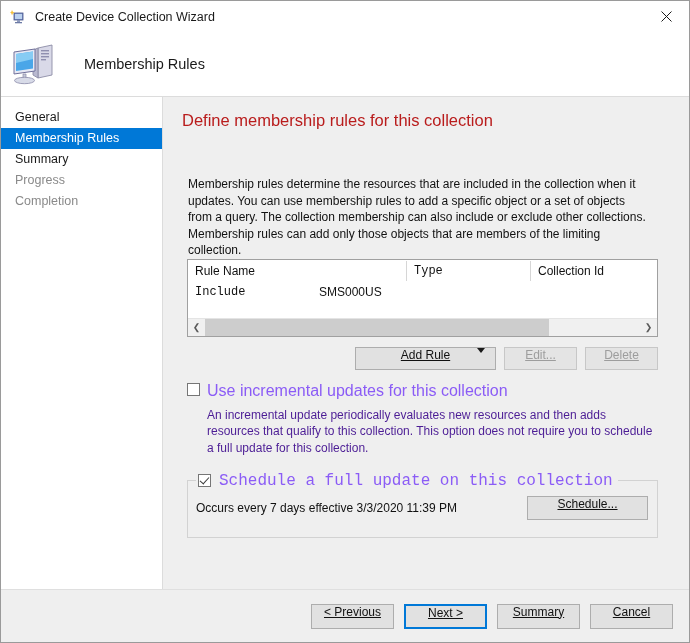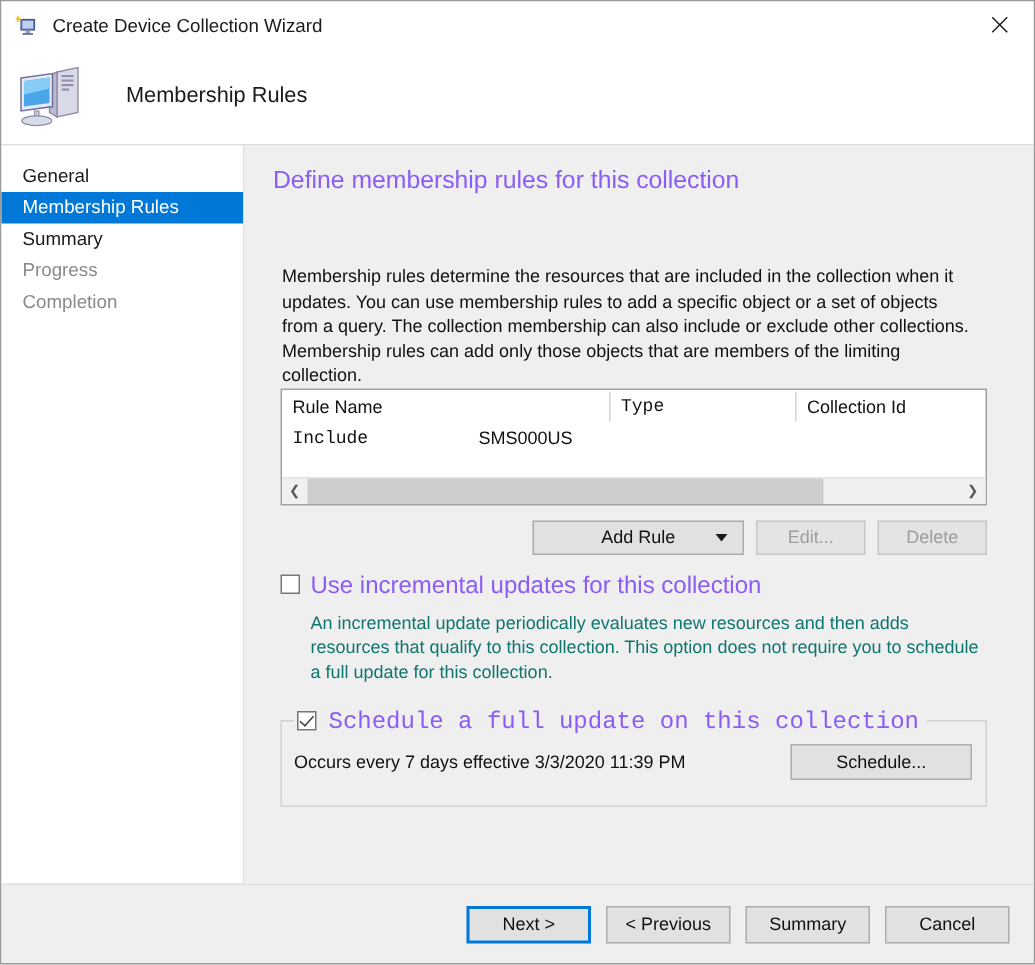--- a/index.html
+++ b/index.html
@@ -115,21 +115,21 @@
   }
 
   .content {
     flex: 1 1 auto;
     background: #efefef;
     position: relative;
     padding: 0 14px 0 16px;
     box-sizing: border-box;
   }
   .page-heading {
-    color: #8b5cf6;
+    color: #b91c1c;
     font-size: 16.5px;
     margin: 14px 0 0 3px;
     white-space: nowrap;
   }
   .intro {
     margin: 46px 0 0 9px;
     width: 462px;
     font-size: 12px;
     line-height: 16.5px;
     color: #111111;
@@ -214,25 +214,25 @@
   }
   .btn {
     height: 23px;
     background: #e1e1e1;
     border: 1px solid #adadad;
     font-family: "Liberation Sans", sans-serif;
     font-size: 12px;
     color: #111;
     box-sizing: border-box;
     display: flex;
-    align-items: center;
     justify-content: center;
     cursor: default;
     position: relative;
     padding: 0;
+    text-decoration: underline;
   }
   .btn.disabled {
     color: #9d9d9d;
     background: #e4e4e4;
     border-color: #c7c7c7;
   }
   .btn-addrule { width: 141px; justify-content: center; }
   .btn-addrule .caret {
     position: absolute;
     right: 10px;
@@ -273,21 +273,21 @@
     margin-left: 7px;
     font-size: 16px;
     color: #8b5cf6;
     white-space: nowrap;
   }
   .sub-note {
     margin: 7px 0 0 28px;
     width: 448px;
     font-size: 12px;
     line-height: 16.5px;
-    color: #0f766e;
+    color: #4c1d95;
   }
 
   
   .groupbox {
     margin: 24px 0 0 8px;
     width: 471px;
     height: 58px;
     border: 1px solid #d2d2d2;
     box-sizing: border-box;
     position: relative;
@@ -440,19 +440,19 @@
           <span class="chk-label">Schedule a full update on this collection</span>
         </div>
         <div class="gb-text">Occurs every 7 days effective 3/3/2020 11:39 PM</div>
         <div class="btn btn-schedule">Schedule...</div>
       </div>
 
     </div>
   </div>
 
   <div class="footer">
+    <div class="btn">&lt; Previous</div>
     <div class="btn btn-default">Next &gt;</div>
-    <div class="btn">&lt; Previous</div>
     <div class="btn">Summary</div>
     <div class="btn">Cancel</div>
   </div>
 
 </div>
 
 </body></html>

